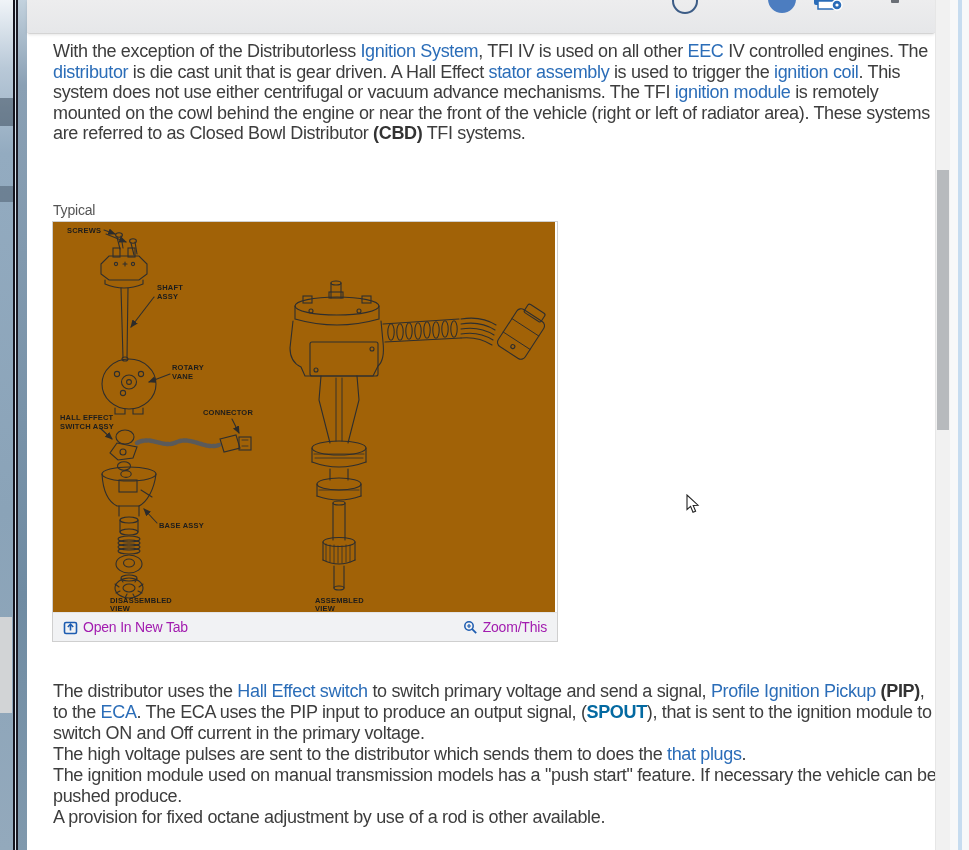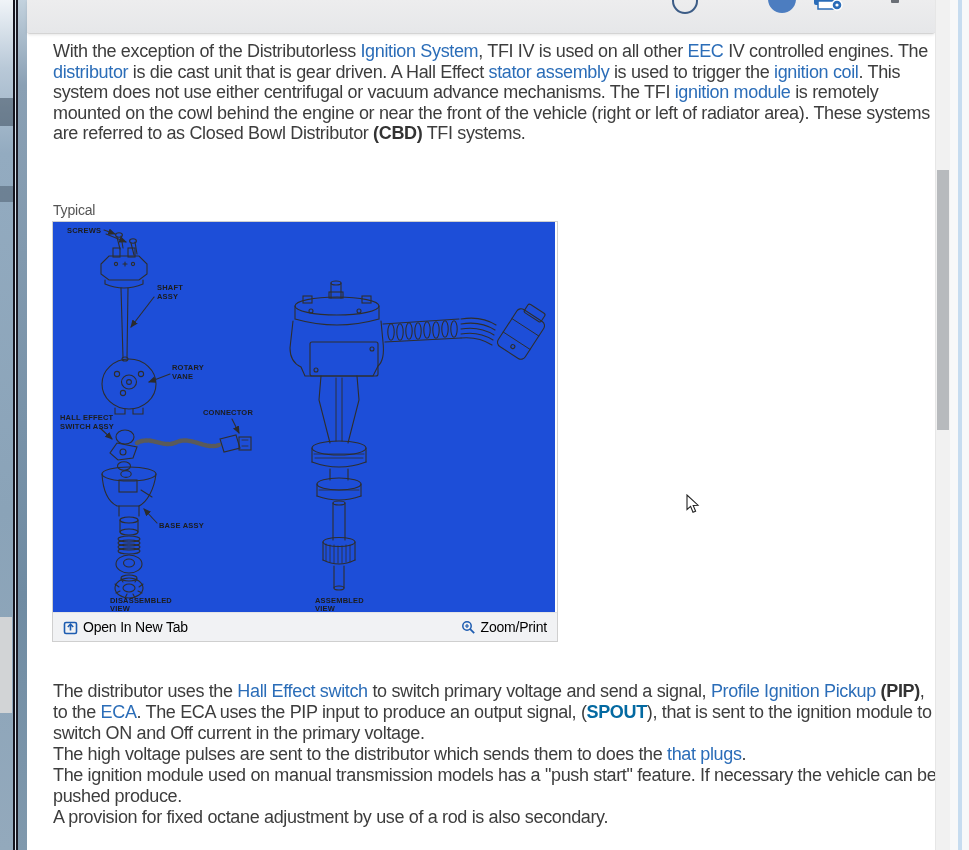--- a/index.html
+++ b/index.html
@@ -37,24 +37,24 @@
   }
   .p1{position:absolute;left:53px;top:41px;width:884px;line-height:20.5px;}
   .textblock{position:absolute;left:53px;top:681px;width:884px;}
   .textblock p{line-height:21px;}
   a.lnk{color:#2b6db8;text-decoration:none;cursor:pointer;}
   a.blnk{color:#0369a1;font-weight:bold;text-decoration:none;cursor:pointer;}
   span.b{font-weight:bold;color:#333;}
   .caption{position:absolute;left:53px;top:202px;font-size:14px;color:#555;letter-spacing:-0.2px;}
   
   .figure{position:absolute;left:52px;top:221px;width:504px;border:1px solid #cfcfcf;background:#fff;}
-  .fig-img{width:502px;height:390px;background:#1d4ed8;position:relative;}
+  .fig-img{width:502px;height:390px;background:#a16207;position:relative;}
   .fig-footer{height:28px;background:#f1f2f4;border-top:1px solid #e3e4e6;
     display:flex;align-items:center;justify-content:space-between;padding:0 10px;}
-  .flink{display:flex;align-items:center;gap:5px;color:#000000;font-size:14px;
+  .flink{display:flex;align-items:center;gap:5px;color:#a21caf;font-size:14px;
     text-decoration:none;cursor:pointer;letter-spacing:-0.2px;}
   
   .sb-track{position:absolute;left:935px;top:0;width:15px;height:850px;background:#f1f1f1;border-left:1px solid #e6e6e6;}
   .sb-thumb{position:absolute;left:937px;top:170px;width:12px;height:260px;background:#b7babd;}
   .right-margin{position:absolute;left:950px;top:0;width:19px;height:850px;background:#f7f8f9;}
   .right-blue{position:absolute;left:958px;top:0;width:4px;height:850px;background:#c6dcf0;}
   .cursor{position:absolute;left:686px;top:494px;}
   text.dlab{font-family:"Liberation Sans","DejaVu Sans",sans-serif;font-size:7.5px;font-weight:bold;fill:#1c1c1c;letter-spacing:.2px;}
 </style>
 </head>
@@ -236,30 +236,30 @@
         <path d="M4.8,7 L7.5,4.2 L10.2,7" stroke="#1d5cb0" stroke-width="1.6" fill="none"></path>
       </svg>
       <span>Open In New Tab</span>
     </a>
     <a class="flink">
       <svg width="15" height="15" viewBox="0 0 15 15">
         <circle cx="6" cy="6" r="4.2" fill="none" stroke="#1d5cb0" stroke-width="1.5"></circle>
         <path d="M9.2,9.2 L13.2,13.2" stroke="#1d5cb0" stroke-width="1.8"></path>
         <path d="M4,6 L8,6 M6,4 L6,8" stroke="#1d5cb0" stroke-width="1.2"></path>
       </svg>
-      <span>Zoom/Print</span>
+      <span>Zoom/This</span>
     </a>
   </div>
 </div>
 
 <div class="textblock">
   <p><span>The distributor uses the </span><a class="lnk">Hall Effect switch</a><span> to switch primary voltage and send a signal, </span><a class="lnk">Profile Ignition Pickup</a><span> </span><span class="b">(PIP)</span><span>, to the </span><a class="lnk">ECA</a><span>. The ECA uses the PIP input to produce an output signal, (</span><a class="blnk">SPOUT</a><span>), that is sent to the ignition module to switch ON and Off current in the primary voltage.</span></p>
   <p><span>The high voltage pulses are sent to the distributor which sends them to does the </span><a class="lnk">that plugs</a><span>.</span></p>
   <p>The ignition module used on manual transmission models has a "push start" feature. If necessary the vehicle can be pushed produce.</p>
-  <p>A provision for fixed octane adjustment by use of a rod is also secondary.</p>
+  <p>A provision for fixed octane adjustment by use of a rod is other available.</p>
 </div>
 
 <div class="sb-track"></div>
 <div class="sb-thumb"></div>
 <div class="right-margin"></div>
 <div class="right-blue"></div>
 
 <svg class="cursor" width="14" height="20" viewBox="0 0 14 20">
   <path d="M1,1 L1,15.5 L4.6,12.4 L7,18.3 L9.6,17.2 L7.2,11.4 L12,11.2 Z" fill="#ffffff" stroke="#222" stroke-width="1.1"></path>
 </svg>

